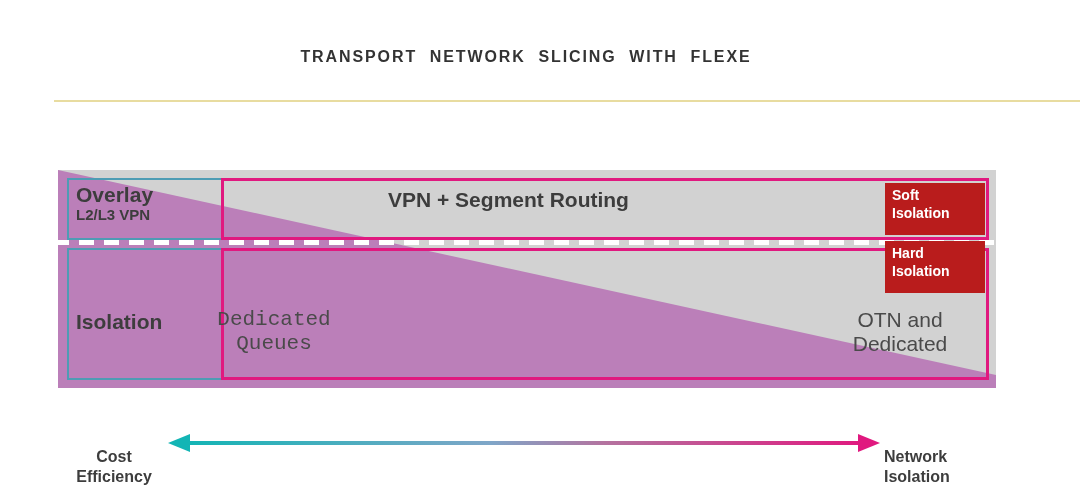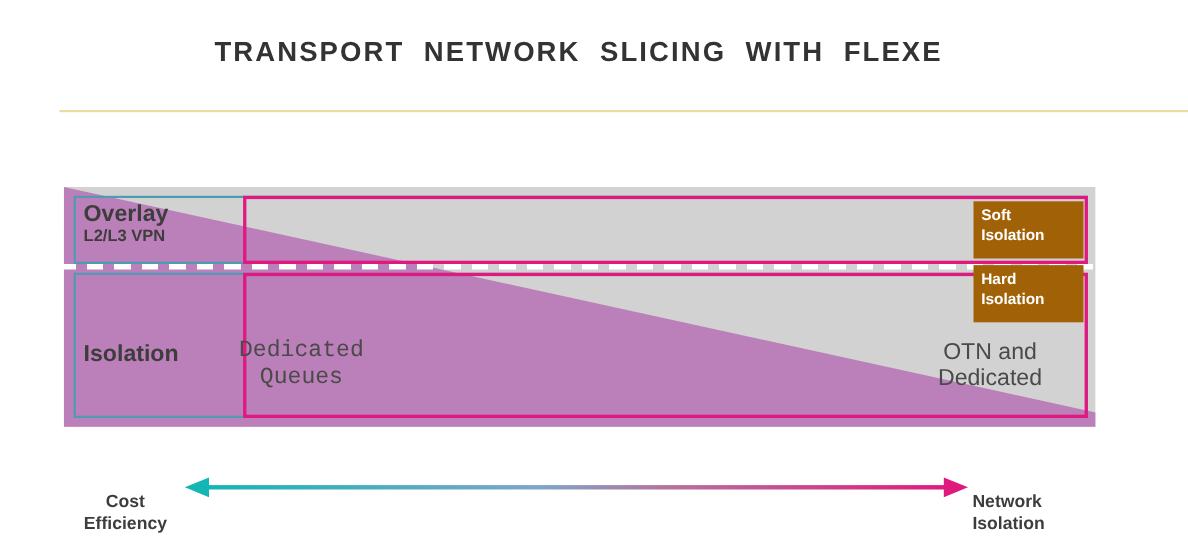--- a/index.html
+++ b/index.html
@@ -13,24 +13,24 @@
     position: relative;
     overflow: hidden;
     font-family: "Liberation Sans", sans-serif;
     color: #3d3d3d;
   }
 
   
   #page-title {
     position: absolute;
     left: 0;
-    top: 33px;
+    top: 48px;
     width: 1052px;
     text-align: center;
-    font-size: 25px;
+    font-size: 16px;
     font-weight: bold;
     letter-spacing: 1.9px;
     color: #333333;
     white-space: pre;
   }
 
   #title-divider {
     position: absolute;
     left: 54px;
     top: 100px;
@@ -165,21 +165,21 @@
     top: 138px;
     width: 172px;
     text-align: center;
     font-size: 21px;
     color: #4a4a4a;
   }
 
   
   .iso-badge {
     position: absolute;
-    background: #a16207;
+    background: #b91c1c;
     color: #ffffff;
     font-size: 14px;
     font-weight: bold;
     line-height: 1.25;
     padding: 4px 7px 5px 7px;
     box-sizing: border-box;
     white-space: pre;
   }
   #soft-isolation-badge {
     left: 827px;
@@ -245,20 +245,21 @@
     <rect x="0" y="0" width="938" height="218" fill="#d2d2d2"></rect>
 
     <polygon points="0,0 938,205 938,218 0,218" fill="#bb7fb9"></polygon>
   </svg>
 
   <div class="row-box" id="overlay-row-box"></div>
   <div class="pink-box" id="overlay-pink-box"></div>
 
   <div class="lbl" id="overlay-title">Overlay</div>
   <div class="lbl" id="overlay-sub">L2/L3 VPN</div>
+  <div class="lbl" id="overlay-center">VPN + Segment Routing</div>
 
   <div class="iso-badge" id="soft-isolation-badge">Soft
 Isolation</div>
 
   <div id="row-separator"></div>
 
   <div class="row-box" id="underlay-row-box"></div>
   <div class="pink-box" id="underlay-pink-box"></div>
 
   <div class="lbl" id="underlay-title">Isolation</div>

